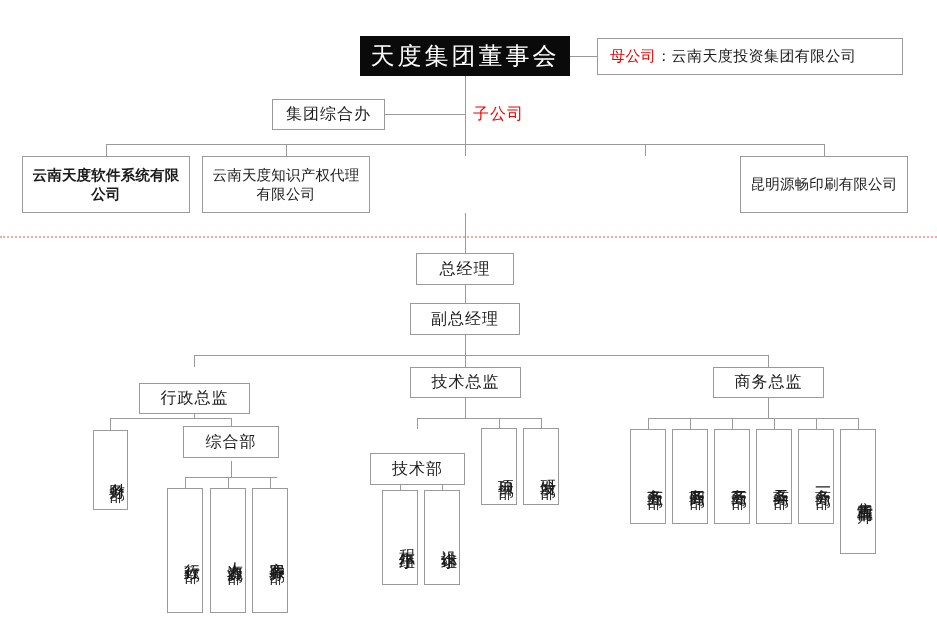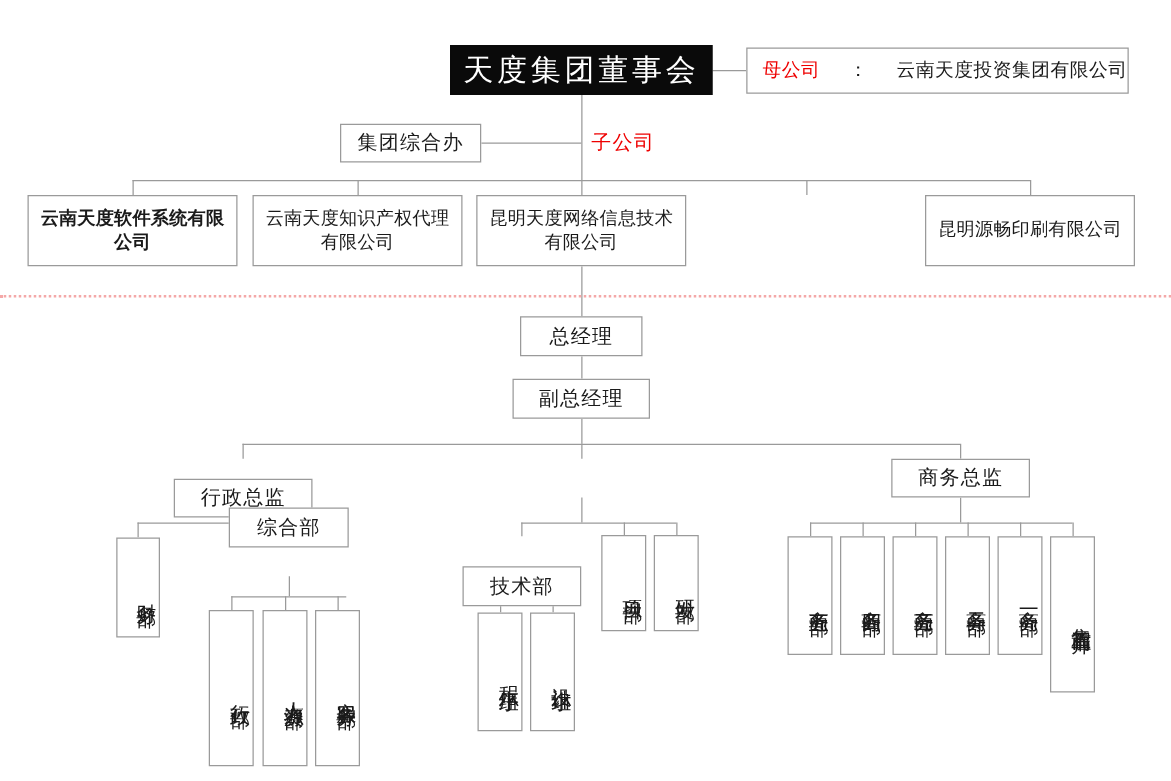--- a/index.html
+++ b/index.html
@@ -95,27 +95,27 @@
     height: 0;
     border-top: 2px dotted #f4a8a8;
     z-index: 2;
   }
 </style>
 </head>
 <body>
 
 <div id="chart">
 
-  <div class="node root" style="left:360px; top:36px; width:210px; height:40px;">
+  <div class="node root" style="left:360px; top:36px; width:210px; height:40px;font-family:Liberation Serif, serif;">
     <span>天度集团董事会</span>
   </div>
 
   <div class="ln h" style="left:570px; top:56px; width:27px;"></div>
 
-  <div class="label-box" style="left:597px; top:38px; width:306px; height:37px;justify-content:space-between;">
+  <div class="label-box" style="left:597px; top:38px; width:306px; height:37px;">
     <span class="red">母公司</span>
       <span>：</span>
       <span>云南天度投资集团有限公司</span>
   </div>
 
   <div class="ln v" style="left:465px; top:76px; height:68px;"></div>
 
   <div class="node plain" style="left:272px; top:99px; width:113px; height:31px;">
     <span>集团综合办</span>
   </div>
@@ -133,23 +133,20 @@
   <div class="ln v" style="left:465px; top:144px; height:12px;"></div>
   <div class="ln v" style="left:645px; top:144px; height:12px;"></div>
   <div class="ln v" style="left:824px; top:144px; height:12px;"></div>
 
   <div class="node company" style="left:22px; top:156px; width:168px; height:57px;font-weight:bold;">
     <span>云南天度软件系统有限公司</span>
   </div>
   <div class="node company" style="left:202px; top:156px; width:168px; height:57px;">
     <span>云南天度知识产权代理有限公司</span>
   </div>
-  <div class="node company" style="left:381px; top:156px; width:168px; height:57px;">
-    <span>昆明天度网络信息技术有限公司</span>
-  </div>
   <div class="node company" style="left:740px; top:156px; width:168px; height:57px;">
     <span>昆明源畅印刷有限公司</span>
   </div>
 
   <div class="ln v" style="left:465px; top:213px; height:41px;"></div>
 
   <div class="divider" style="top:236px;"></div>
 
   <div class="node plain" style="left:416px; top:253px; width:98px; height:32px;">
     <span>总经理</span>
@@ -164,35 +161,38 @@
   <div class="ln v" style="left:465px; top:335px; height:20px;"></div>
 
   <div class="ln h" style="left:194px; top:355px; width:574px;"></div>
 
   <div class="ln v" style="left:194px; top:355px; height:12px;"></div>
   <div class="ln v" style="left:465px; top:355px; height:12px;"></div>
   <div class="ln v" style="left:768px; top:355px; height:12px;"></div>
 
   <div class="node plain" style="left:139px; top:367px; width:111px; height:31px;margin-top:16px;">
     <span>行政总监</span>
+  </div>
+  <div class="node plain" style="left:410px; top:367px; width:111px; height:31px;">
+    <span>技术总监</span>
   </div>
   <div class="node plain" style="left:713px; top:367px; width:111px; height:31px;">
     <span>商务总监</span>
   </div>
 
   <div class="ln v" style="left:194px; top:398px; height:20px;"></div>
   <div class="ln h" style="left:110px; top:418px; width:121px;"></div>
   <div class="ln v" style="left:110px; top:418px; height:12px;"></div>
   <div class="ln v" style="left:231px; top:418px; height:11px;"></div>
 
   <div class="node vert" style="left:93px; top:430px; width:35px; height:80px;">
     <span>财务部</span>
   </div>
 
-  <div class="node plain" style="left:183px; top:406px; width:96px; height:32px;">
+  <div class="node plain" style="left:183px; top:426px; width:96px; height:32px;">
     <span>综合部</span>
   </div>
 
   <div class="ln v" style="left:231px; top:461px; height:16px;"></div>
   <div class="ln h" style="left:185px; top:477px; width:92px;"></div>
   <div class="ln v" style="left:185px; top:477px; height:11px;"></div>
   <div class="ln v" style="left:228px; top:477px; height:11px;"></div>
   <div class="ln v" style="left:270px; top:477px; height:11px;"></div>
 
   <div class="node vert" style="left:167px; top:488px; width:36px; height:125px;">

